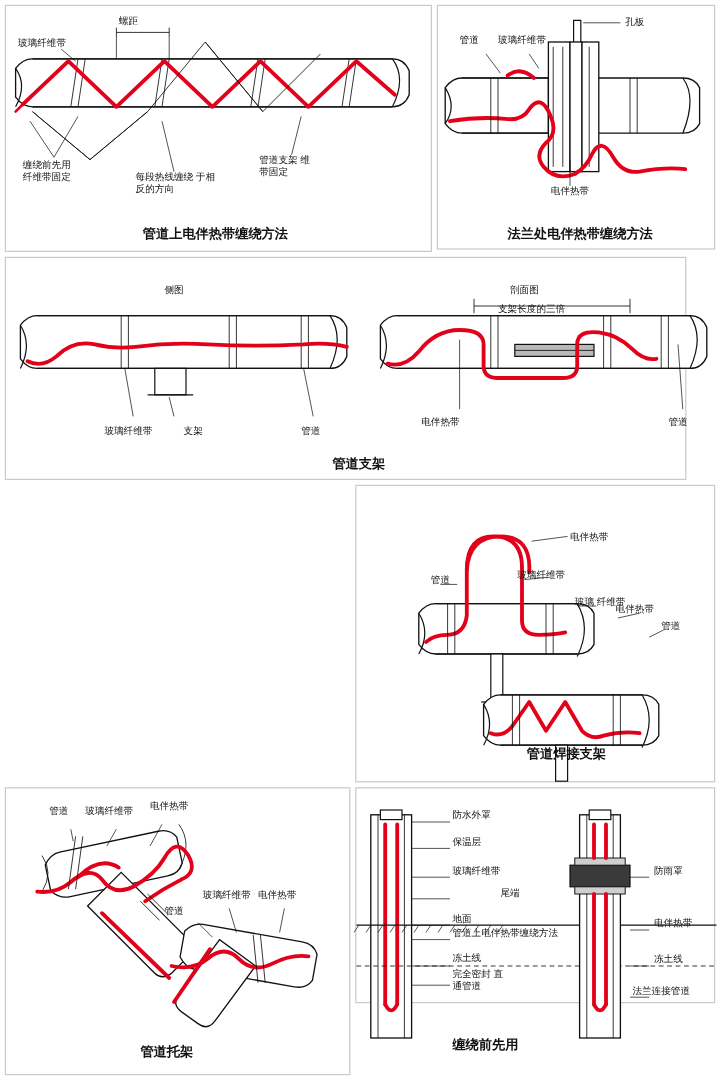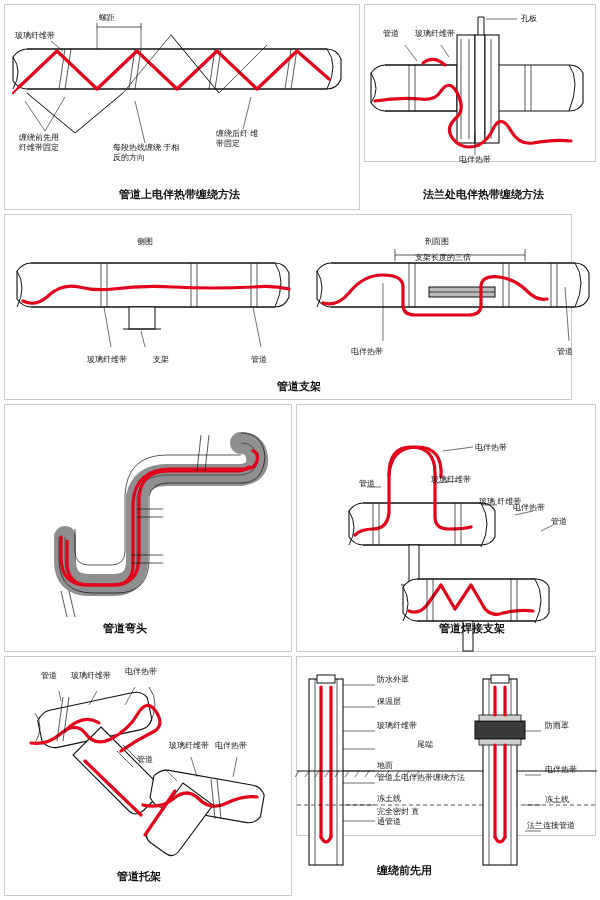--- a/index.html
+++ b/index.html
@@ -55,26 +55,26 @@
       <path class="lead" d="M40,126 L20,96 M40,126 L60,92"></path>
       <path class="lead" d="M140,138 L130,96"></path>
       <path class="lead" d="M238,124 L246,92"></path>
     </svg>
     <div class="lbl" style="left:10px;top:26px;">玻璃纤维带</div>
     <div class="lbl" style="left:94px;top:8px;">螺距</div>
     <div class="lbl w48" style="left:14px;top:128px;">缠绕前先用
 纤维带固定</div>
     <div class="lbl w70" style="left:108px;top:138px;">每段热线缠绕
 于相反的方向</div>
-    <div class="lbl w48" style="left:211px;top:124px;">缠绕后纤
+    <div class="lbl w48" style="left:211px;top:124px;">管道支架
 维带固定</div>
     <div class="caption" style="left:114px;top:182px;">管道上电伴热带缠绕方法</div>
   </div>
 
-  <div class="panel" style="left:364px;top:4px;width:232px;height:158px;">
+  <div class="panel" style="left:364px;top:4px;width:232px;height:204px;">
     <svg width="232" height="206">
 
       <path class="pipe-fill" d="M6,68 q6,-8 14,-8 h72 v46 h-72 q-8,0 -14,-8 z" stroke="#111" stroke-width="1.1"></path>
       <path class="blk" d="M6,68 q10,16 0,30"></path>
       <path class="blk" d="M20,60 h72 M20,106 h72"></path>
 
       <path class="pipe-fill" d="M132,60 h72 q10,0 14,8 v30 q-4,8 -14,8 h-72 z" stroke="#111" stroke-width="1.1"></path>
       <path class="blk" d="M204,60 q12,16 0,46"></path>
 
       <rect class="pipe-fill" x="92" y="30" width="18" height="108" stroke="#111" stroke-width="1.1"></rect>
@@ -147,39 +147,20 @@
     <div class="lbl" style="left:420px;top:22px;">剖面图</div>
     <div class="lbl" style="left:410px;top:38px;">支架长度的三倍</div>
     <div class="lbl" style="left:82px;top:140px;">玻璃纤维带</div>
     <div class="lbl" style="left:148px;top:140px;">支架</div>
     <div class="lbl" style="left:246px;top:140px;">管道</div>
     <div class="lbl" style="left:346px;top:132px;">电伴热带</div>
     <div class="lbl" style="left:552px;top:132px;">管道</div>
     <div class="caption" style="left:272px;top:164px;">管道支架</div>
   </div>
 
-  <div class="panel" style="left:4px;top:404px;width:288px;height:248px;">
-    <svg width="288" height="248">
-
-      <path d="M236,38 q14,0 16,14 q2,16 -16,18 h-74 q-26,0 -30,22 v64 q0,24 -24,24 h-24 q-24,0 -24,-24 v-24" fill="none" stroke="#8f8f8f" stroke-width="22" stroke-linecap="round" stroke-linejoin="round"></path>
-      <path d="M236,38 q14,0 16,14 q2,16 -16,18 h-74 q-26,0 -30,22 v64 q0,24 -24,24 h-24 q-24,0 -24,-24 v-24" fill="none" stroke="#111" stroke-width="1" stroke-linejoin="round" opacity="0.5"></path>
-
-      <path class="blkthin" d="M236,28 q22,0 24,24 q-2,26 -24,26 h-72 q-18,0 -20,14 v62 q0,34 -32,34 h-24 q-34,0 -34,-34 v-22"></path>
-      <path class="blkthin" d="M236,50 h-74 q-40,0 -42,40 v56 q0,14 -14,14 h-22 q-14,0 -14,-14 v-22"></path>
-
-      <path class="red" d="M248,46 q6,2 4,10 q-2,8 -12,8 h-74 q-36,0 -38,34 v62 q0,20 -20,20 h-24 q-22,0 -22,-22 v-22"></path>
-      <path class="red" d="M244,62 q-4,4 -14,4 h-66 q-28,0 -30,26 v60 q0,28 -26,28 h-26 q-26,0 -26,-28 v-20"></path>
-
-      <path class="blkthin" d="M196,30 l-4,36 M204,30 l-4,36"></path>
-      <path class="blkthin" d="M132,104 h26 M132,112 h26"></path>
-      <path class="blkthin" d="M126,150 h32 M126,158 h32"></path>
-      <path class="blkthin" d="M56,186 l6,26 M64,186 l6,26"></path>
-    </svg>
-    <div class="caption" style="left:98px;top:216px;">管道弯头</div>
-  </div>
 
   <div class="panel" style="left:296px;top:404px;width:300px;height:248px;">
     <svg width="300" height="248">
 
       <path class="pipe-fill" d="M52,106 q6,-8 14,-8 h118 q10,0 14,8 v26 q-4,8 -14,8 h-118 q-8,0 -14,-8 z" stroke="#111" stroke-width="1.1"></path>
       <path class="blk" d="M52,106 q10,16 0,34"></path>
       <path class="blk" d="M184,98 q12,20 0,44"></path>
       <path class="blk" d="M66,98 h118 M66,140 h118"></path>
 
       <rect class="pipe-fill" x="112" y="140" width="10" height="40" stroke="#111" stroke-width="1"></rect>

